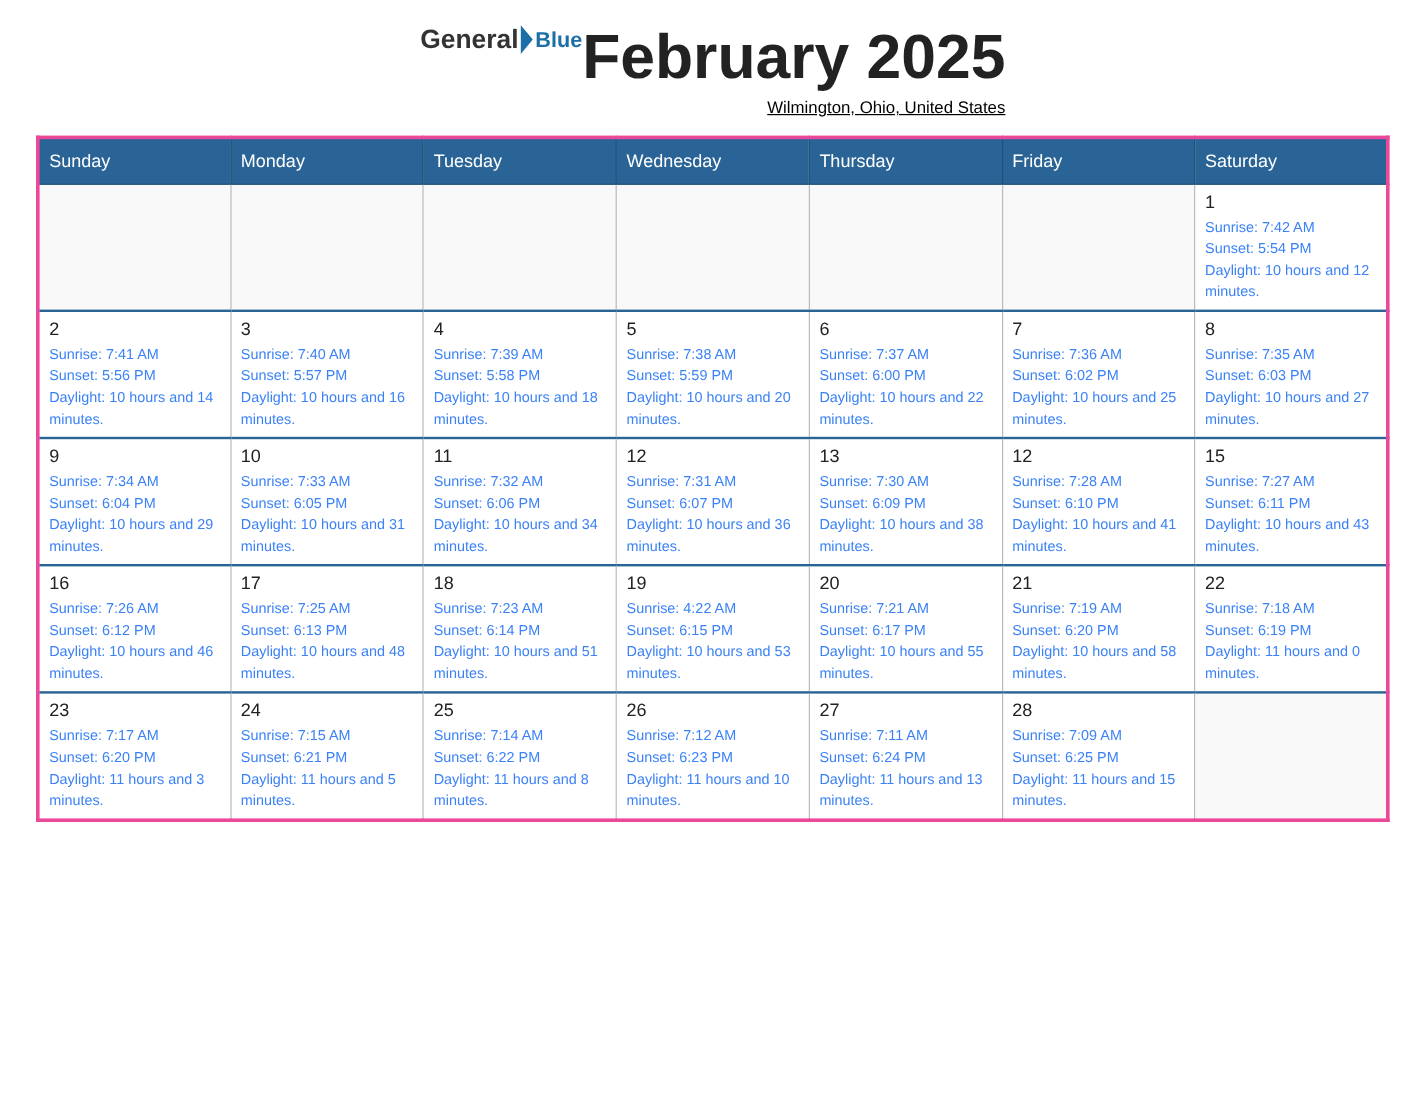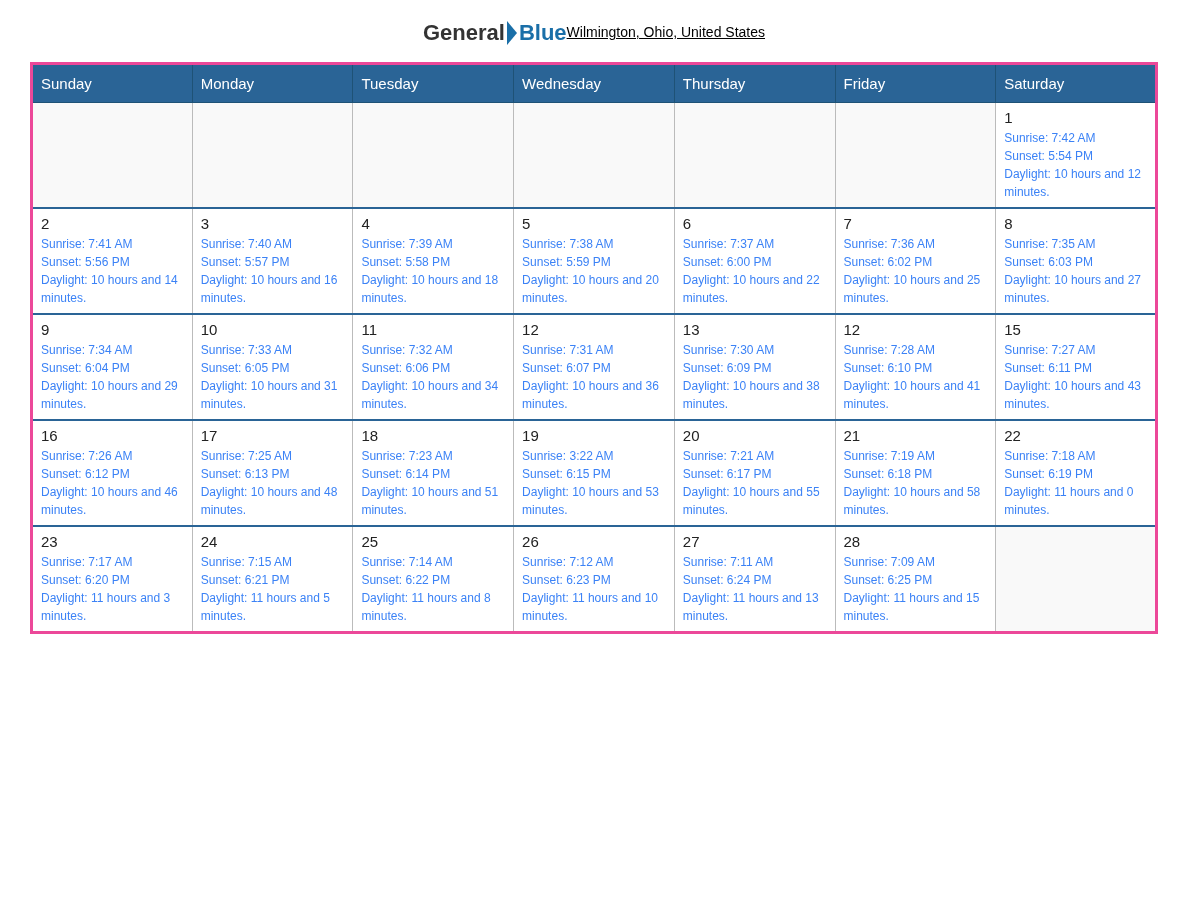--- a/index.html
+++ b/index.html
@@ -33,21 +33,21 @@
       width: 0;
       height: 0;
       border-left: 10px solid #1a6fa8;
       border-top: 12px solid transparent;
       border-bottom: 12px solid transparent;
       margin: 0 2px;
       display: inline-block;
     }
     .logo-blue {
       color: #1a6fa8;
-      font-size: 22px;
+      font-size: 18px;
       font-weight: bold;
     }
     .title-block {
       text-align: right;
     }
     .page-title {
       font-size: 52px;
       font-weight: bold;
       color: #222;
       line-height: 1.1;
@@ -106,20 +106,21 @@
 
 <div class="header">
   <div class="logo">
     <div class="logo-text">
       <span class="logo-general">General</span>
       <span class="logo-arrow"></span>
       <span class="logo-blue">Blue</span>
     </div>
   </div>
   <div class="title-block">
+    <div class="page-title">February 2025</div>
     <div class="subtitle">Wilmington, Ohio, United States</div>
   </div>
 </div>
 
 <table class="calendar">
   <thead>
     <tr>
       <th>Sunday</th>
       <th>Monday</th>
       <th>Tuesday</th>
@@ -246,34 +247,34 @@
 Daylight: 10 hours and 48 minutes.</div>
         </td>
         <td>
           <span class="day-number">18</span>
           <div class="day-info" style="white-space: pre-line;">Sunrise: 7:23 AM
 Sunset: 6:14 PM
 Daylight: 10 hours and 51 minutes.</div>
         </td>
         <td>
           <span class="day-number">19</span>
-          <div class="day-info" style="white-space: pre-line;">Sunrise: 3:22 AM
+          <div class="day-info" style="white-space: pre-line;">Sunrise: 4:22 AM
 Sunset: 6:15 PM
 Daylight: 10 hours and 53 minutes.</div>
         </td>
         <td>
           <span class="day-number">20</span>
           <div class="day-info" style="white-space: pre-line;">Sunrise: 7:21 AM
 Sunset: 6:17 PM
 Daylight: 10 hours and 55 minutes.</div>
         </td>
         <td>
           <span class="day-number">21</span>
           <div class="day-info" style="white-space: pre-line;">Sunrise: 7:19 AM
-Sunset: 6:18 PM
+Sunset: 6:20 PM
 Daylight: 10 hours and 58 minutes.</div>
         </td>
         <td>
           <span class="day-number">22</span>
           <div class="day-info" style="white-space: pre-line;">Sunrise: 7:18 AM
 Sunset: 6:19 PM
 Daylight: 11 hours and 0 minutes.</div>
         </td>
       </tr>
       <tr class="row-separator">

